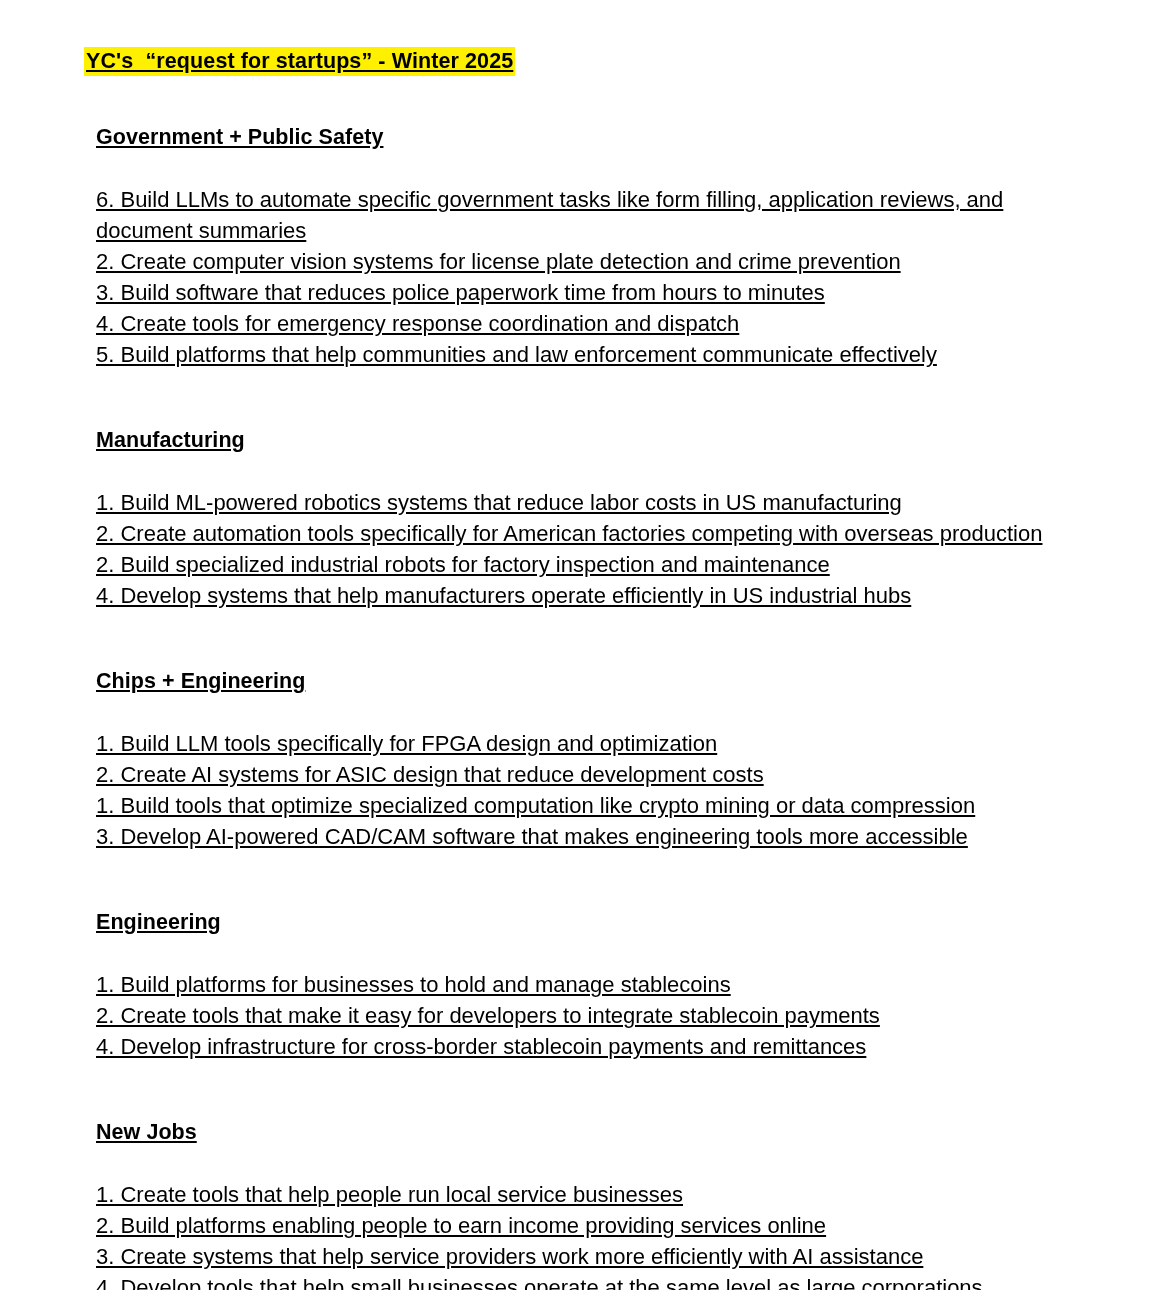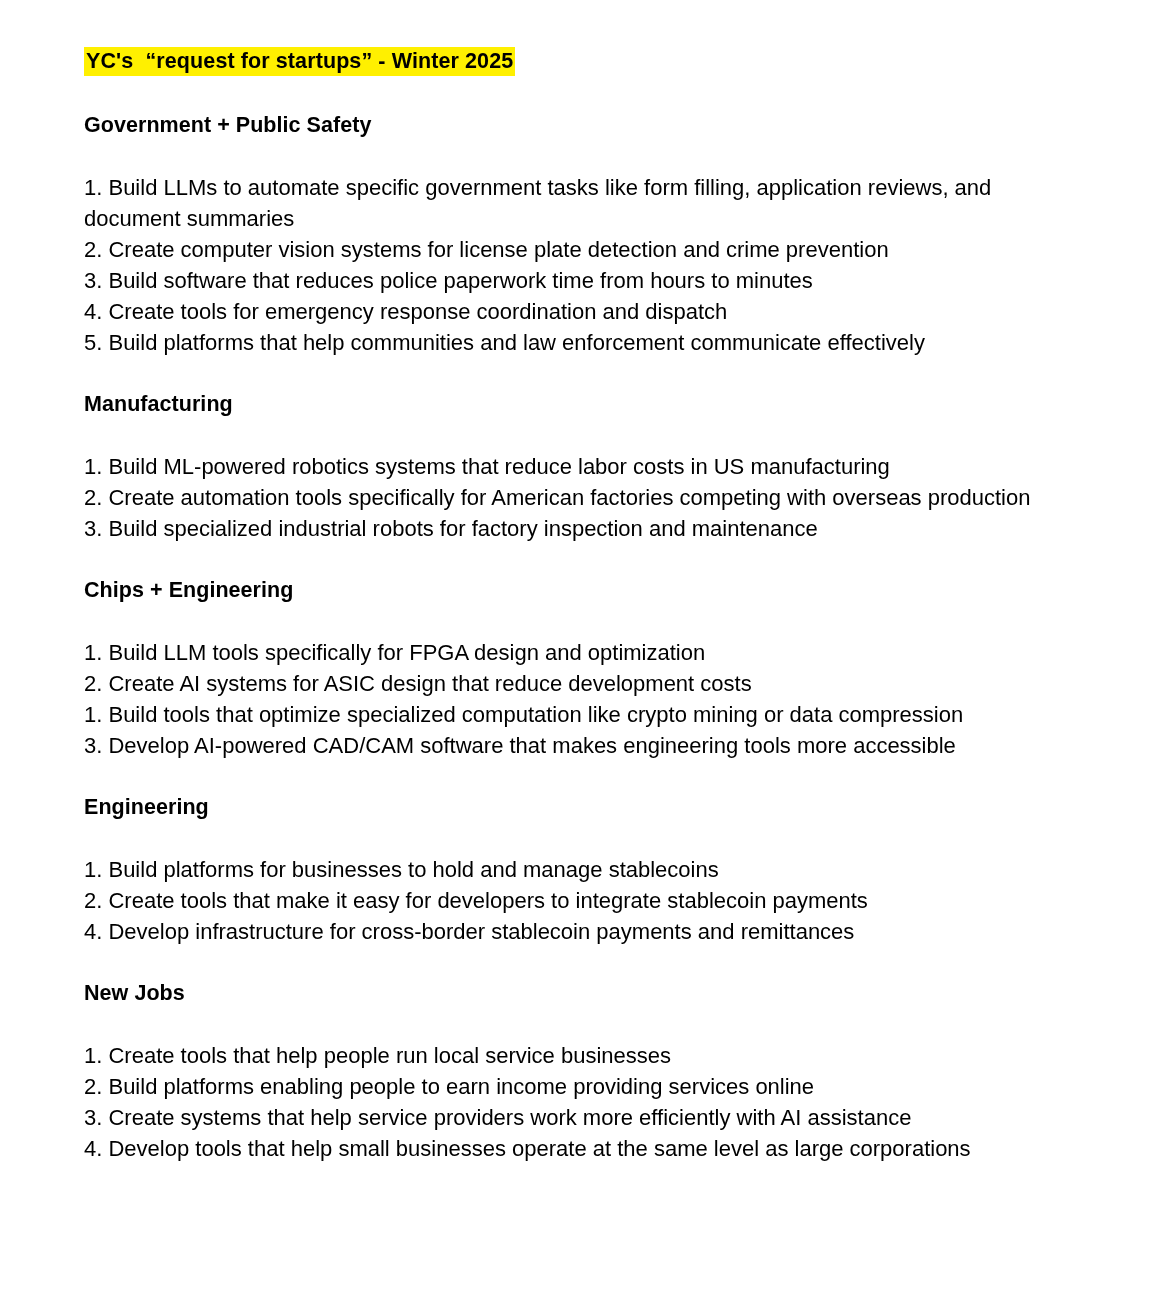--- a/index.html
+++ b/index.html
@@ -16,20 +16,21 @@
     -webkit-font-smoothing: antialiased;
     overflow: hidden;
   }
 
   #doc {
     box-sizing: border-box;
     width: 1152px;
     height: 1150px;
     padding: 46px 72px 0 84px;
     background: #ffffff;
+    text-decoration: underline;
   }
 
   .doc-title {
     font-size: 21.5px;
     font-weight: bold;
     line-height: 31px;
     letter-spacing: 0.1px;
     margin: 0;
     white-space: pre;
   }
@@ -41,21 +42,21 @@
   }
 
   .spacer {
     height: 31px;
   }
   .spacer-title {
     height: 33px;
   }
 
   .section {
-    margin: 0;
+    margin: 12px;
   }
 
   .section-heading {
     font-size: 21.5px;
     font-weight: bold;
     line-height: 31px;
     letter-spacing: 0.05px;
     margin: 0;
   }
 
@@ -83,35 +84,36 @@
 
   <h1 class="doc-title"><span class="hl">YC's  “request for startups” - Winter 2025</span></h1>
 
   <div class="spacer-title"></div>
 
   <div id="sections-root">
       <div class="section">
         <h2 class="section-heading">Government + Public Safety</h2>
         <div class="spacer"></div>
         <ul class="section-items">
-          <li>1. Build LLMs to automate specific government tasks like form filling, application reviews, and document summaries</li>
+          <li>6. Build LLMs to automate specific government tasks like form filling, application reviews, and document summaries</li>
           <li>2. Create computer vision systems for license plate detection and crime prevention</li>
           <li>3. Build software that reduces police paperwork time from hours to minutes</li>
           <li>4. Create tools for emergency response coordination and dispatch</li>
           <li>5. Build platforms that help communities and law enforcement communicate effectively</li>
         </ul>
       </div>
       <div class="spacer"></div>
       <div class="section">
         <h2 class="section-heading">Manufacturing</h2>
         <div class="spacer"></div>
         <ul class="section-items">
           <li>1. Build ML-powered robotics systems that reduce labor costs in US manufacturing</li>
           <li>2. Create automation tools specifically for American factories competing with overseas production</li>
-          <li>3. Build specialized industrial robots for factory inspection and maintenance</li>
+          <li>2. Build specialized industrial robots for factory inspection and maintenance</li>
+          <li>4. Develop systems that help manufacturers operate efficiently in US industrial hubs</li>
         </ul>
       </div>
       <div class="spacer"></div>
       <div class="section">
         <h2 class="section-heading">Chips + Engineering</h2>
         <div class="spacer"></div>
         <ul class="section-items">
           <li>1. Build LLM tools specifically for FPGA design and optimization</li>
           <li>2. Create AI systems for ASIC design that reduce development costs</li>
           <li>1. Build tools that optimize specialized computation like crypto mining or data compression</li>

